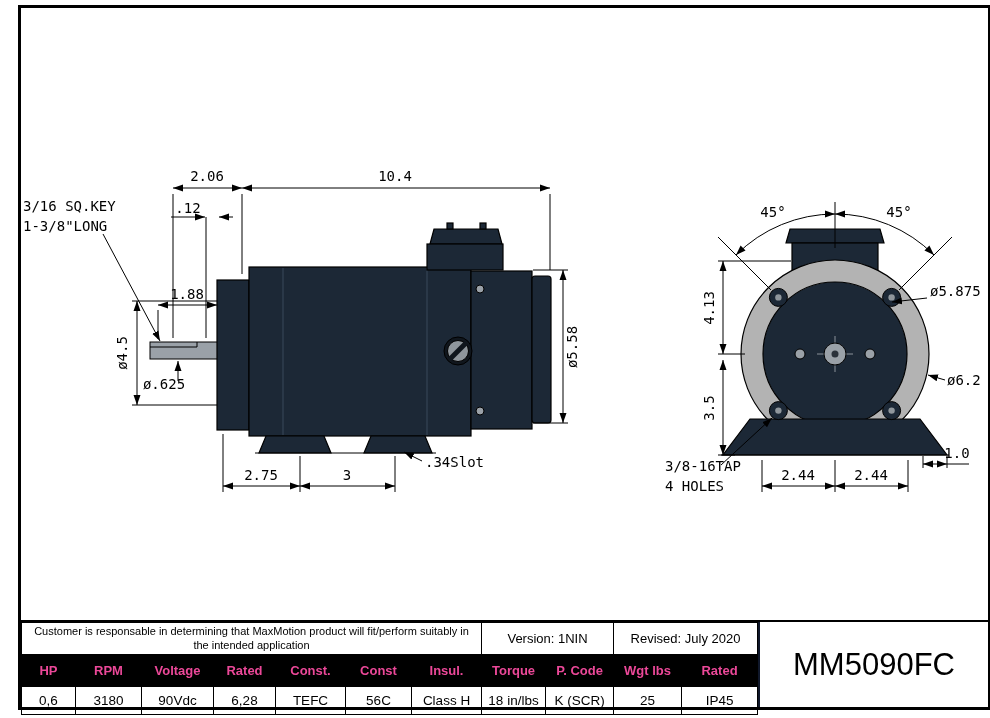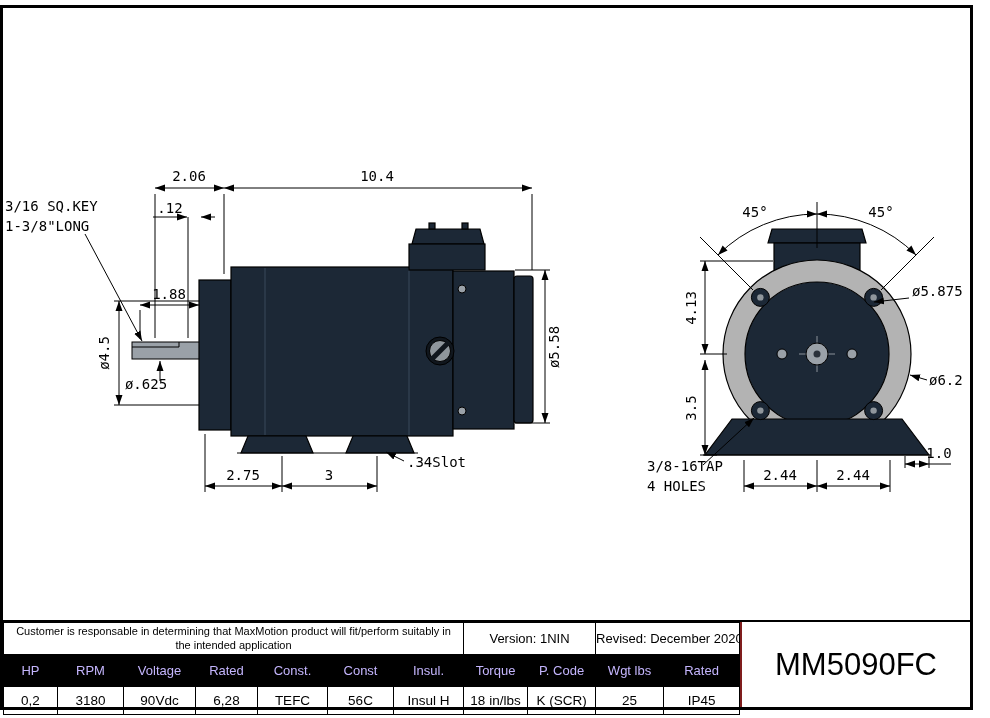--- a/index.html
+++ b/index.html
@@ -2,21 +2,21 @@
 <html><head>
 <meta charset="utf-8">
 <style>
   * { box-sizing: border-box; }
   html,body { margin:0; padding:0; }
   body {
     width:990px; height:718px; background:#fff; position:relative;
     font-family:"Liberation Sans", sans-serif; color:#000;
   }
   .sheet {
-    position:absolute; left:0; top:5px; width:973px; height:705px;
+    position:absolute; left:18px; top:5px; width:973px; height:705px;
     border:3px solid #000; background:#fff;
   }
   .drawing-svg { position:absolute; left:0; top:0; }
 
   
   .ln   { stroke:#000; stroke-width:1; fill:none; }
   .dark { fill:#1c2836; stroke:#000; stroke-width:1.2; }
   .metal{ fill:#9aa1a8; stroke:#000; stroke-width:1; }
   .face { fill:#b3b3b3; stroke:#000; stroke-width:1.2; }
   .dim  { font-family:"DejaVu Sans Mono", monospace; font-size:14px; fill:#000; }
@@ -29,24 +29,24 @@
   }
   table.spec { border-collapse:collapse; table-layout:fixed; width:736px; height:100%; }
   .spec td, .spec th {
     border:1px solid #000; text-align:center; vertical-align:middle;
     padding:0; overflow:hidden; white-space:nowrap;
   }
   .disclaimer {
     font-size:11px; line-height:1.3; padding:1px 8px !important; white-space:normal !important;
   }
   .meta { font-size:13px; }
-  .hdr th { background:#000; color:#c4b5fd; font-weight:normal; font-size:13px; height:32px; }
+  .hdr th { background:#000; color:#ec4899; font-weight:bold; font-size:13px; height:32px; }
   .vals td { font-size:13.5px; height:28px; }
   .model {
-    flex:1; border-left:2px solid #7f1d1d; display:flex;
+    flex:1; border-left:2px solid #0f172a; display:flex;
     align-items:center; justify-content:center; font-size:31px;
   }
 </style>
 </head>
 <body>
 
 <div class="sheet">
 
   <svg class="drawing-svg" width="967" height="612" viewBox="0 0 967 612">
     <defs>
@@ -227,43 +227,43 @@
           <col style="width:70px">
           <col style="width:64px">
         <col style="width:68px">
           <col style="width:68px">
           <col style="width:76px">
       </colgroup>
       <tbody>
           <tr>
         <td colspan="7" class="disclaimer">Customer is responsable in determining that MaxMotion product will fit/perform suitably in the intended application</td>
         <td colspan="2" class="meta">Version: 1NIN</td>
-        <td colspan="2" class="meta">Revised: December 2020</td>
+        <td colspan="2" class="meta">Revised: July 2020</td>
       </tr>
       <tr class="hdr">
         <th>HP</th>
         <th>RPM</th>
         <th>Voltage</th>
         <th>Rated</th>
         <th>Const.</th>
         <th>Const</th>
         <th>Insul.</th>
         <th>Torque</th>
         <th>P. Code</th>
         <th>Wgt lbs</th>
         <th>Rated</th>
       </tr>
       <tr class="vals">
-        <td>0,2</td>
+        <td>0,6</td>
         <td>3180</td>
         <td>90Vdc</td>
         <td>6,28</td>
         <td>TEFC</td>
         <td>56C</td>
-        <td>Insul H</td>
+        <td>Class H</td>
         <td>18 in/lbs</td>
         <td>K (SCR)</td>
         <td>25</td>
         <td>IP45</td>
       </tr>
     </tbody>
       </table>
     <div class="model">MM5090FC</div>
   </div>
 

